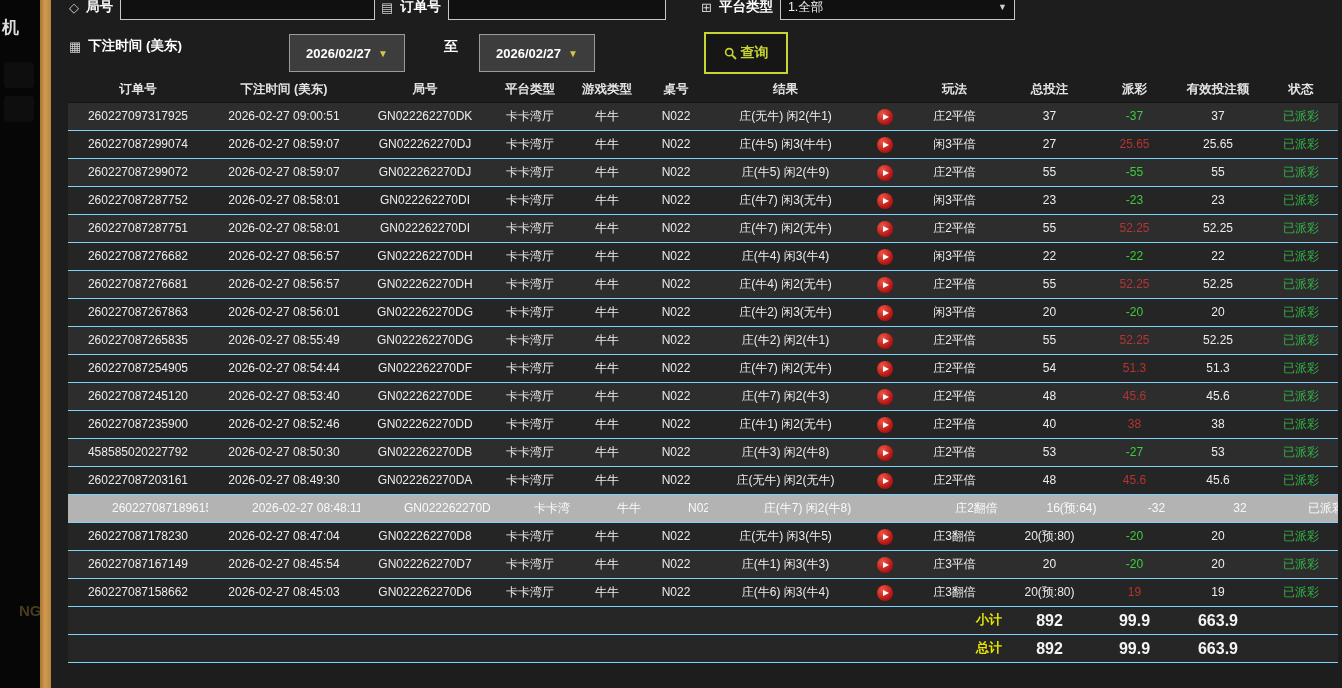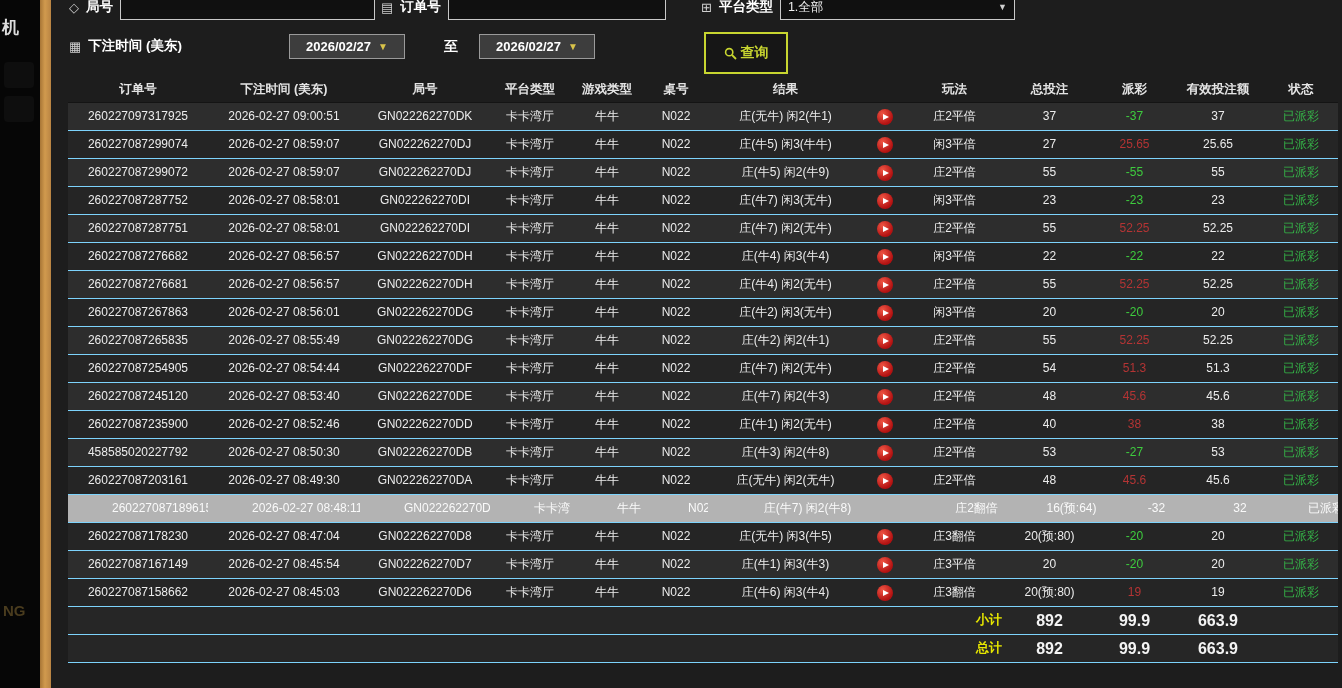--- a/index.html
+++ b/index.html
@@ -5,40 +5,40 @@
   * { margin:0; padding:0; box-sizing:border-box; }
   html,body { background:#000; width:1342px; height:688px; }
   .screen { position:relative; width:1342px; height:688px; background:#050505; overflow:hidden;
             font-family:"Liberation Sans","DejaVu Sans",sans-serif; }
 
   
   .rail { position:absolute; left:0; top:0; width:40px; height:100%; background:#060606; }
   .rail-top-text { position:absolute; left:2px; top:16px; color:#dcdcdc; font-size:17px; font-weight:700; }
   .rail-block { position:absolute; left:4px; width:30px; height:26px; background:#0e0e0e; border-radius:4px; }
   .b1 { top:62px; } .b2 { top:96px; }
-  .rail-bottom-text { position:absolute; left:3px; top:602px; color:#4a3c1e; font-size:15px; font-weight:700; }
+  .rail-bottom-text { position:absolute; left:19px; top:602px; color:#4a3c1e; font-size:15px; font-weight:700; }
 
   .gold-strip { position:absolute; left:40px; top:0; width:11px; height:100%;
                 background:linear-gradient(90deg,#a87636,var(--gold-strip,#d19a4e) 45%,#b98443); }
 
   .panel { position:absolute; left:51px; top:0; width:1291px; height:688px; background:#1d1d1d; }
 
   
   .fgroup { position:absolute; display:flex; align-items:center; gap:7px; height:26px; }
   .g1 { left:18px; top:-6px; } .g2 { left:330px; top:-6px; } .g3 { left:650px; top:-6px; } .g4 { left:18px; top:33px; }
   .ficon { color:#cfcfcf; font-size:13px; }
   .flabel { color:#fff; font-size:13.5px; font-weight:700; white-space:nowrap; }
   .ftext { width:255px; height:26px; background:#101010; border:1px solid #c8c8c8; color:#eee;
            font-size:12px; padding:0 6px; outline:none; font-family:inherit; }
   .g2 .ftext { width:218px; }
   .fselect { width:235px; height:26px; background:#101010; border:1px solid #c8c8c8; color:#f0f0f0;
              font-size:12.5px; display:flex; align-items:center; justify-content:space-between;
              padding:0 7px; cursor:pointer; }
   .selarrow { font-size:9px; color:#cfcfcf; }
-  .datebtn { position:absolute; height:25px; width:116px; background:#3d3d3d; border:1px solid #9a9a9a;
+  .datebtn { position:absolute; height:38px; width:116px; background:#3d3d3d; border:1px solid #9a9a9a;
              color:#fff; font-size:13px; font-weight:700; display:flex; align-items:center;
              justify-content:center; gap:7px; cursor:pointer; }
   .d1 { left:238px; top:34px; } .d2 { left:428px; top:34px; }
   .darrow { color:#d9c34a; font-size:10px; }
   .tolabel { position:absolute; left:393px; top:38px; color:#fff; font-size:14px; font-weight:700; }
   .querybtn { position:absolute; left:653px; top:32px; width:84px; height:42px; background:#161616;
               border:2px solid var(--button-green,#c7d530); color:var(--button-green,#c7d530);
               font-size:14px; font-weight:700; display:flex; align-items:center; justify-content:center;
               gap:4px; cursor:pointer; font-family:inherit; }
   .mag circle,.mag line { stroke:var(--button-green,#c7d530); }

